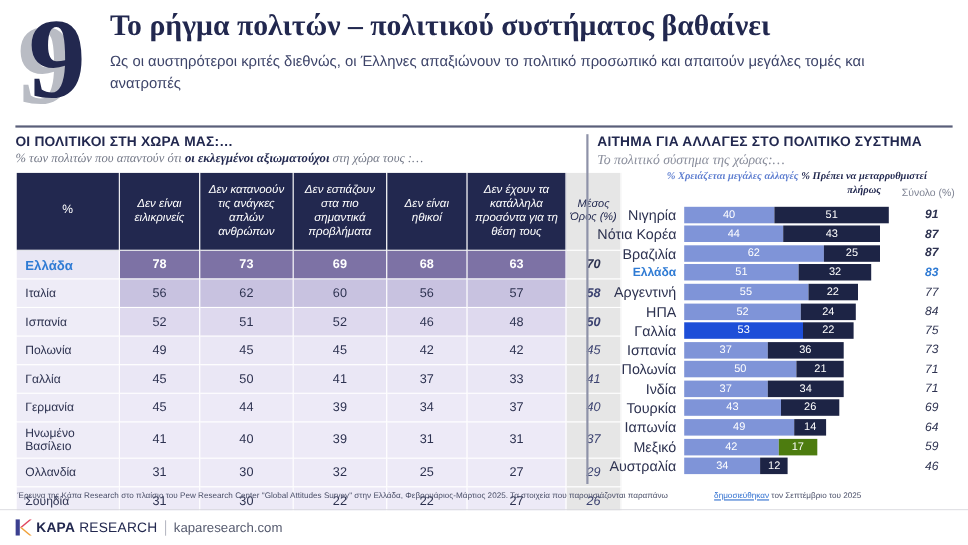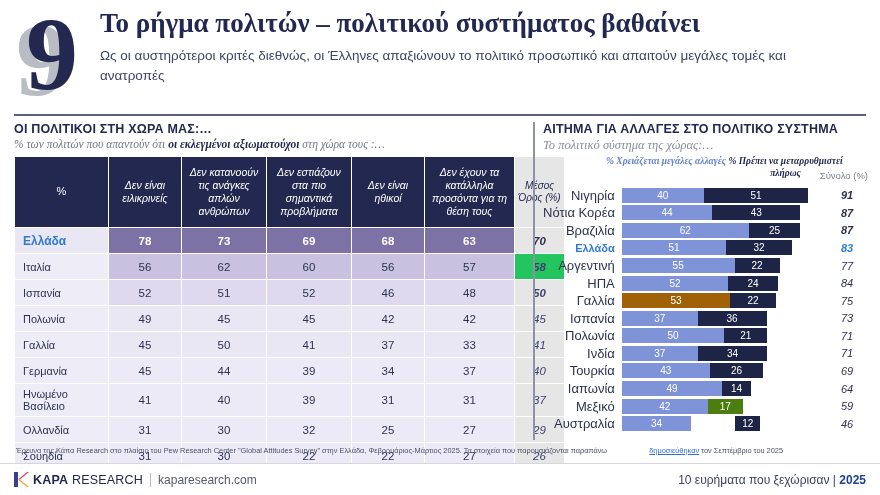--- a/index.html
+++ b/index.html
@@ -181,21 +181,21 @@
   table.grid td.avg {
     background: #e6e6e6;
     font-style: italic;
     color: #3b4270;
   }
   
   tr.r-greece td { background: #7d72a5; color: #ffffff; font-weight: bold; }
   tr.r-greece td.country { background: #e9e7f4; color: #2f7bd4; font-weight: bold; font-size: 12px; }
   tr.r-greece td.avg { background: #e6e6e6; color: #2d3250; font-style: italic; font-weight: bold; }
   tr.r-t1 td { background: #c8c2e0; }
-  tr.r-t1 td.avg { background: #22c55e; font-weight: bold; }
+  tr.r-t1 td.avg { background: #e5e5e5; font-weight: bold; }
   tr.r-t2 td { background: #ded9ee; }
   tr.r-t2 td.avg { background: #e6e6e6; font-weight: bold; }
   tr.r-t3 td { background: #eae7f5; }
   tr.r-t3 td.avg { background: #e6e6e6; }
   tr.r-t4 td { background: #edeaf7; }
   tr.r-t4 td.avg { background: #e6e6e6; }
 
   
   .legend {
     position: relative;
@@ -533,21 +533,21 @@
           <div class="bar-label">ΗΠΑ</div>
           <div class="bar-track">
             <div class="seg seg-a" style="width: 106.6px; background: rgb(127, 148, 216);">52</div>
             <div class="seg seg-b" style="width: 49.2px; background: rgb(29, 36, 69);">24</div>
           </div>
           <div class="bar-total">84</div>
         </div>
         <div class="bar-row plain">
           <div class="bar-label">Γαλλία</div>
           <div class="bar-track">
-            <div class="seg seg-a" style="width: 108.65px; background: #a16207;">53</div>
+            <div class="seg seg-a" style="width: 108.65px; background: #1d4ed8;">53</div>
             <div class="seg seg-b" style="width: 45.1px; background: rgb(29, 36, 69);">22</div>
           </div>
           <div class="bar-total">75</div>
         </div>
         <div class="bar-row plain">
           <div class="bar-label">Ισπανία</div>
           <div class="bar-track">
             <div class="seg seg-a" style="width: 75.85px; background: rgb(127, 148, 216);">37</div>
             <div class="seg seg-b" style="width: 69px; background: rgb(29, 36, 69);">36</div>
           </div>
@@ -590,21 +590,21 @@
           <div class="bar-track">
             <div class="seg seg-a" style="width: 86.1px; background: rgb(127, 148, 216);">42</div>
             <div class="seg seg-b" style="width: 34.85px; background: #4d7c0f;">17</div>
           </div>
           <div class="bar-total">59</div>
         </div>
         <div class="bar-row plain">
           <div class="bar-label">Αυστραλία</div>
           <div class="bar-track">
             <div class="seg seg-a" style="width: 69.7px; background: rgb(127, 148, 216);">34</div>
-            <div class="seg seg-b" style="width: 24.6px; background: rgb(29, 36, 69); margin-left: 44px;">12</div>
+            <div class="seg seg-b" style="width: 24.6px; background: rgb(29, 36, 69);">12</div>
           </div>
           <div class="bar-total">46</div>
         </div>
       </div>
   </div>
 </div>
 
 <div class="footnote">
   <span>Έρευνα της Κάπα Research στο πλαίσιο του Pew Research Center "Global Attitudes Survey" στην Ελλάδα, Φεβρουάριος-Μάρτιος 2025. Τα στοιχεία που παρουσιάζονται παραπάνω </span><a href="#">δημοσιεύθηκαν</a><span> τον Σεπτέμβριο του 2025</span>
 </div>
@@ -616,16 +616,13 @@
         <rect x="0" y="0" width="15" height="15" fill="#ffffff"></rect>
         <rect x="0" y="0" width="4" height="15" fill="#3b3f8f"></rect>
         <polygon points="4,7.5 13,0 15,0 6,7.5" fill="#e0465f"></polygon>
         <polygon points="4,7.5 13,15 15,15 6,7.5" fill="#f0a23c"></polygon>
       </svg>
     </span>
     <span class="brand-name"><b>KAPA</b><span> RESEARCH</span></span>
     <span class="brand-sep"></span>
     <span class="brand-url">kaparesearch.com</span>
   </div>
-  <div class="footer-right">
-    <span>10 ευρήματα που ξεχώρισαν | </span><b>2025</b>
-  </div>
 </div>
 
 </body></html>

